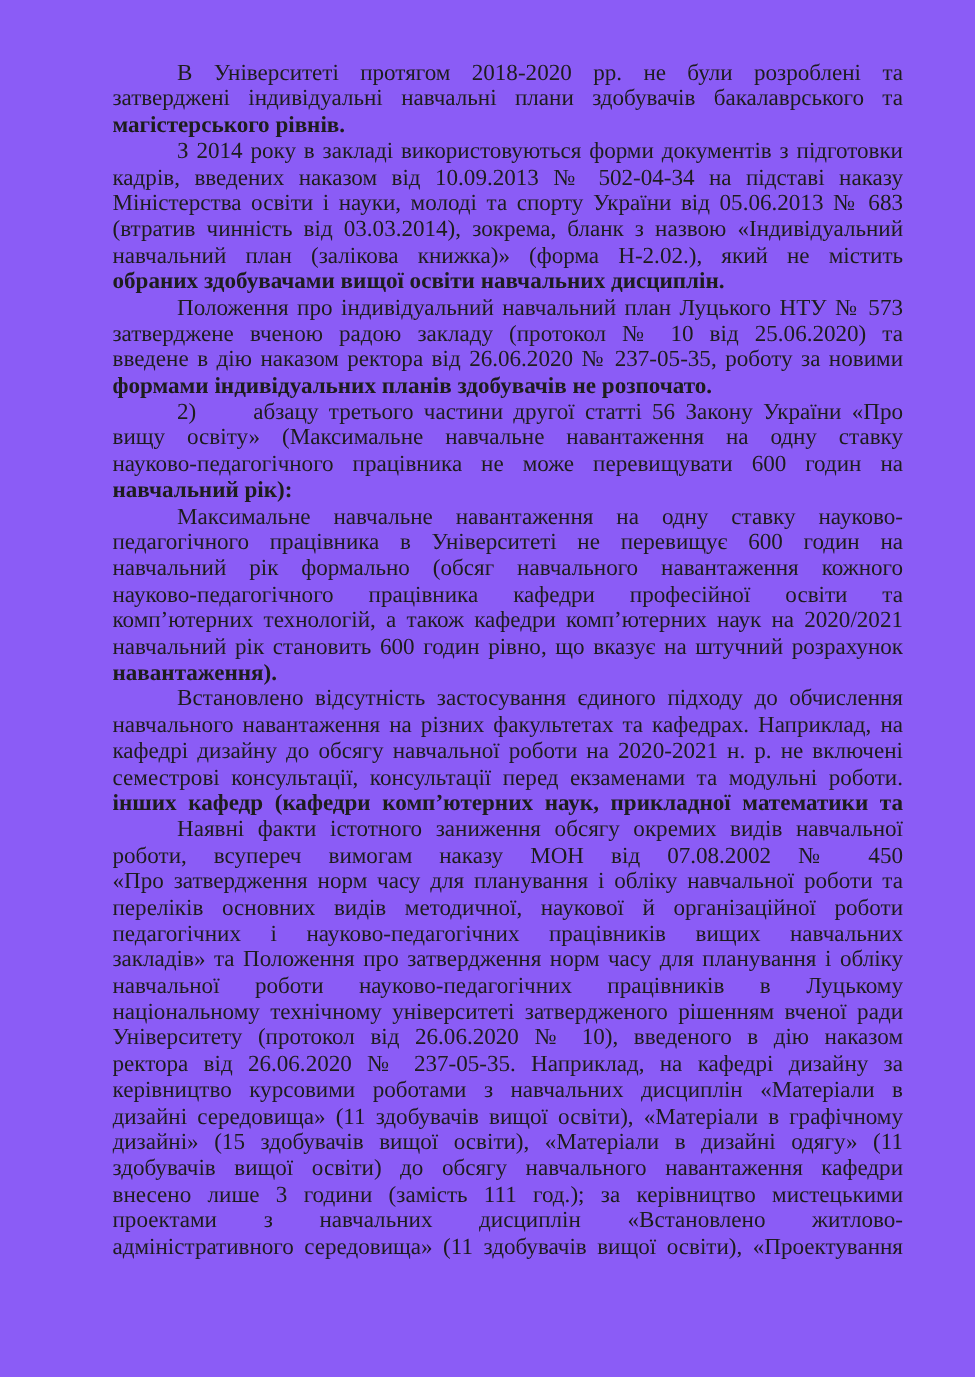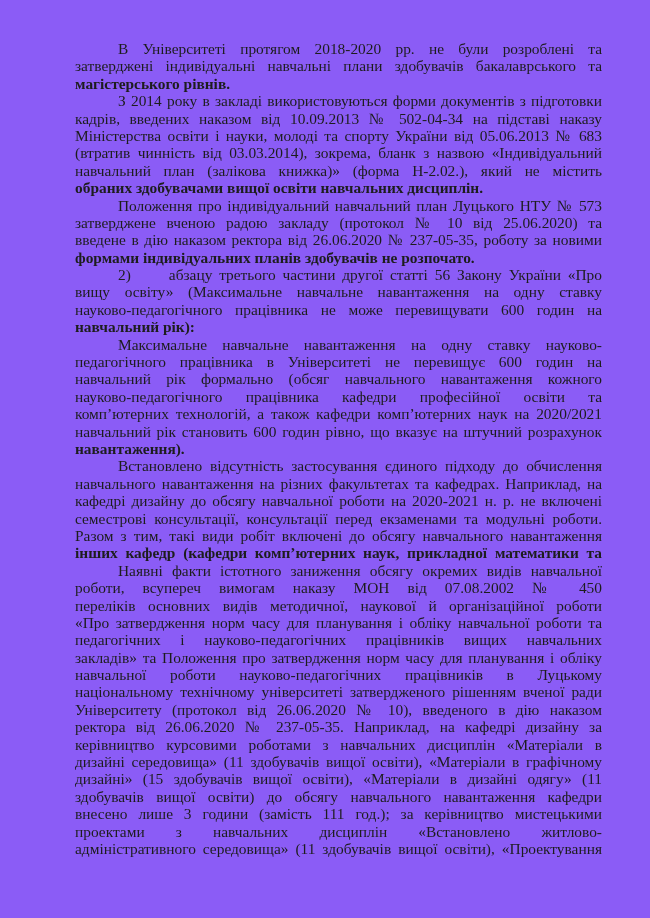--- a/index.html
+++ b/index.html
@@ -93,29 +93,28 @@
       <div class="line">комп’ютерних технологій, а також кафедри комп’ютерних наук на 2020/2021</div>
       <div class="line">навчальний рік становить 600 годин рівно, що вказує на штучний розрахунок</div>
       <div class="line last">навантаження).</div>
     </div>
 
     <div class="para">
       <div class="line first">Встановлено відсутність застосування єдиного підходу до обчислення</div>
       <div class="line">навчального навантаження на різних факультетах та кафедрах. Наприклад, на</div>
       <div class="line">кафедрі дизайну до обсягу навчальної роботи на 2020-2021 н. р. не включені</div>
       <div class="line">семестрові консультації, консультації перед екзаменами та модульні роботи.</div>
-      <div class="line">Разом з тим, такі види робіт включені до обсягу навчального навантаження</div>
       <div class="line last">інших кафедр (кафедри комп’ютерних наук, прикладної математики та інші).</div>
     </div>
 
     <div class="para">
       <div class="line first">Наявні факти істотного заниження обсягу окремих видів навчальної</div>
       <div class="line">роботи, всупереч вимогам наказу МОН від 07.08.2002 № 450</div>
+      <div class="line">«Про затвердження норм часу для планування і обліку навчальної роботи та</div>
       <div class="line">переліків основних видів методичної, наукової й організаційної роботи</div>
-      <div class="line">«Про затвердження норм часу для планування і обліку навчальної роботи та</div>
       <div class="line">педагогічних і науково-педагогічних працівників вищих навчальних</div>
       <div class="line">закладів» та Положення про затвердження норм часу для планування і обліку</div>
       <div class="line">навчальної роботи науково-педагогічних працівників в Луцькому</div>
       <div class="line">національному технічному університеті затвердженого рішенням вченої ради</div>
       <div class="line">Університету (протокол від 26.06.2020 № 10), введеного в дію наказом</div>
       <div class="line">ректора від 26.06.2020 № 237-05-35. Наприклад, на кафедрі дизайну за</div>
       <div class="line">керівництво курсовими роботами з навчальних дисциплін «Матеріали в</div>
       <div class="line">дизайні середовища» (11 здобувачів вищої освіти), «Матеріали в графічному</div>
       <div class="line">дизайні» (15 здобувачів вищої освіти), «Матеріали в дизайні одягу» (11</div>
       <div class="line">здобувачів вищої освіти) до обсягу навчального навантаження кафедри</div>

